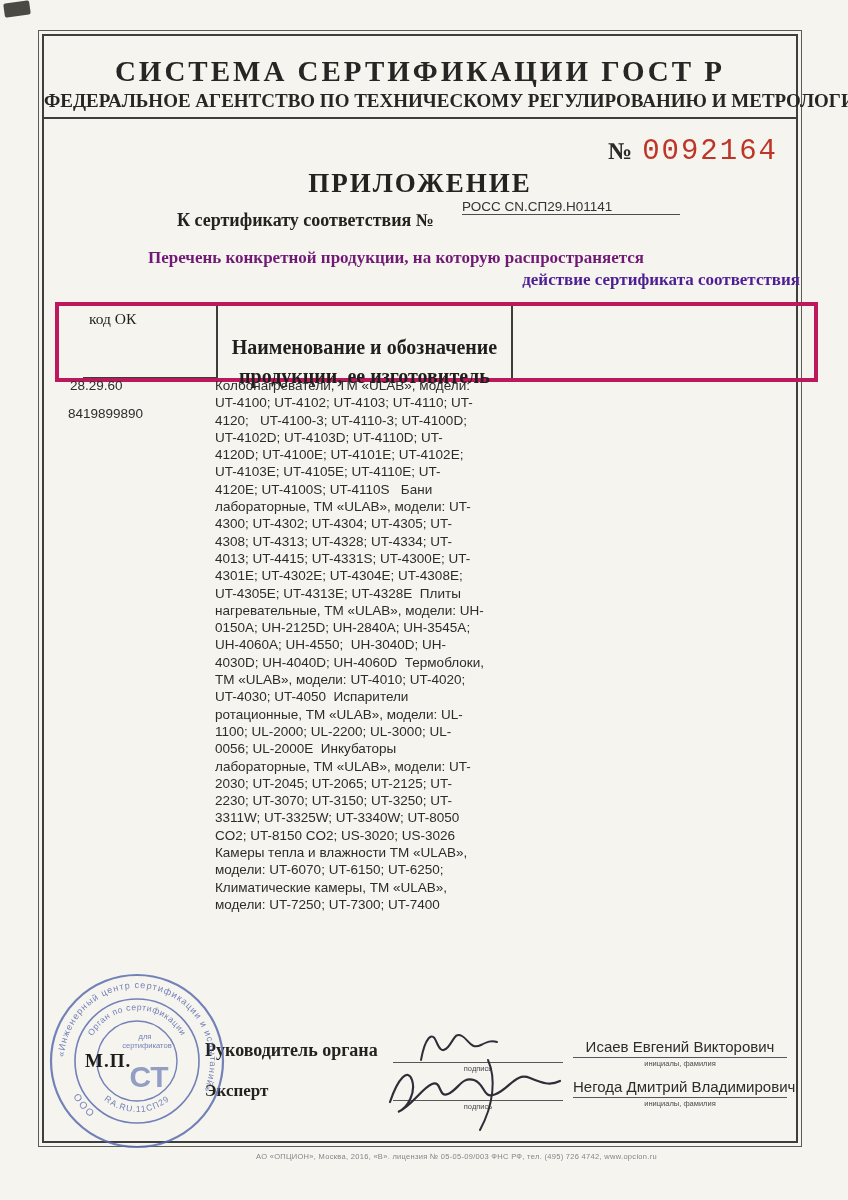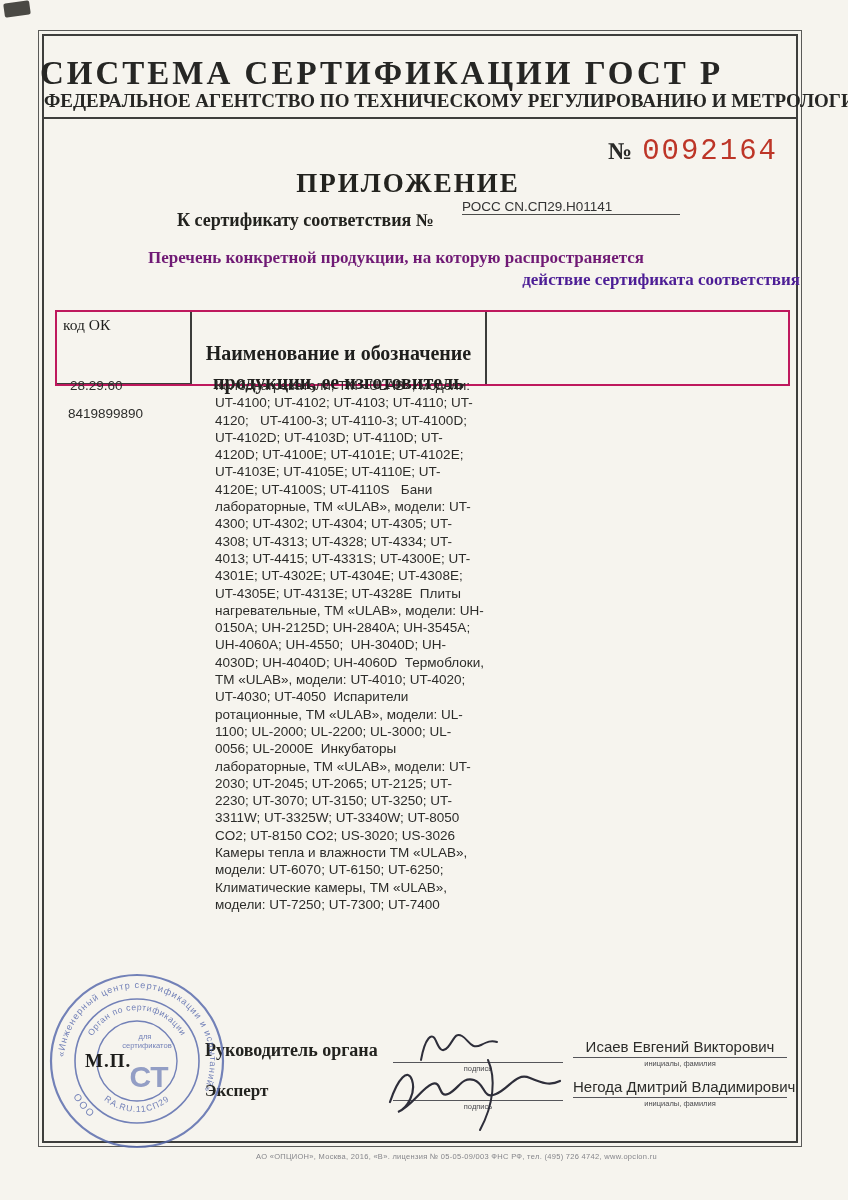--- a/index.html
+++ b/index.html
@@ -17,21 +17,22 @@
     left:38px;top:30px;width:762px;height:1115px;
     border:1px solid #5a5a58;
   }
   .frame-inner{
     position:absolute;inset:3px;
     border:2px solid #3e3e3c;
   }
   
   .hdr-title{
     left:40px;top:55px;width:760px;
-    font-weight:700;font-size:33px;letter-spacing:3px;
+    text-align:center;
+    font-weight:700;font-size:29px;letter-spacing:3px;
     color:#262624;
   }
   .hdr-sub{
     left:44px;top:90px;width:752px;
     text-align:center;
     font-weight:700;font-size:19px;letter-spacing:0px;
     color:#262624;white-space:nowrap;
   }
   .hdr-rule{
     left:43px;top:117px;width:754px;height:0;
@@ -39,41 +40,41 @@
   }
   
   .num-row{left:608px;top:135px;width:190px;display:flex;align-items:baseline;gap:10px;}
   .num-sign{font-size:24px;font-weight:700;color:#2a2a28;}
   .num-value{
     font-family:"Liberation Mono", monospace;
     font-size:29px;letter-spacing:2px;font-weight:500;
   }
   
   .apx-title{
-    left:28px;top:168px;width:760px;text-align:center;
+    left:40px;top:168px;width:760px;text-align:center;
     font-weight:700;font-size:27px;letter-spacing:2px;color:#23231f;
   }
   .cert-label{
     left:177px;top:210px;
     font-weight:700;font-size:18px;color:#23231f;
   }
   .cert-num{
     left:462px;top:199px;width:218px;
     font-family:"Liberation Sans", sans-serif;
     font-size:13.5px;color:#333;
     border-bottom:1.5px solid #4c4c4a;
     text-align:left;
   }
   .apx-sub1{left:40px;top:248px;width:712px;text-align:center;font-weight:700;font-size:17px;color:#701a75;}
   .apx-sub2{left:40px;top:270px;width:760px;text-align:right;font-weight:700;font-size:17px;color:#4c1d95;}
   
   .thead{
-    left:55px;top:310px;width:731px;height:72px;
-    border:2px solid #be185d;
-    display:flex;background:transparent;
+    left:55px;top:302px;width:731px;height:72px;
+    border:4px solid #be185d;
+    display:flex;background:transparent;padding-left:24px;
   }
   .thead .c1{width:133px;border-right:2px solid #3c3c3a;display:flex;flex-direction:column;}
   .thead .c1a{flex:1;border-bottom:1.5px solid #3c3c3a;padding:4px 6px 0 6px;font-size:15.5px;color:#1f1f1d;}
   .thead .c1b{flex:1;padding:2px 6px;display:flex;align-items:center;font-size:15.5px;color:#1f1f1d;}
   .thead .c2{width:293px;border-right:2px solid #3c3c3a;display:flex;align-items:center;justify-content:center;}
   .thead .c3{flex:1;display:flex;align-items:center;justify-content:center;}
   .thead .hdtxt{
     font-weight:700;font-size:20px;line-height:1.45;color:#1f1f1d;
     text-align:center;white-space:pre-line;margin-top:40px;
   }

